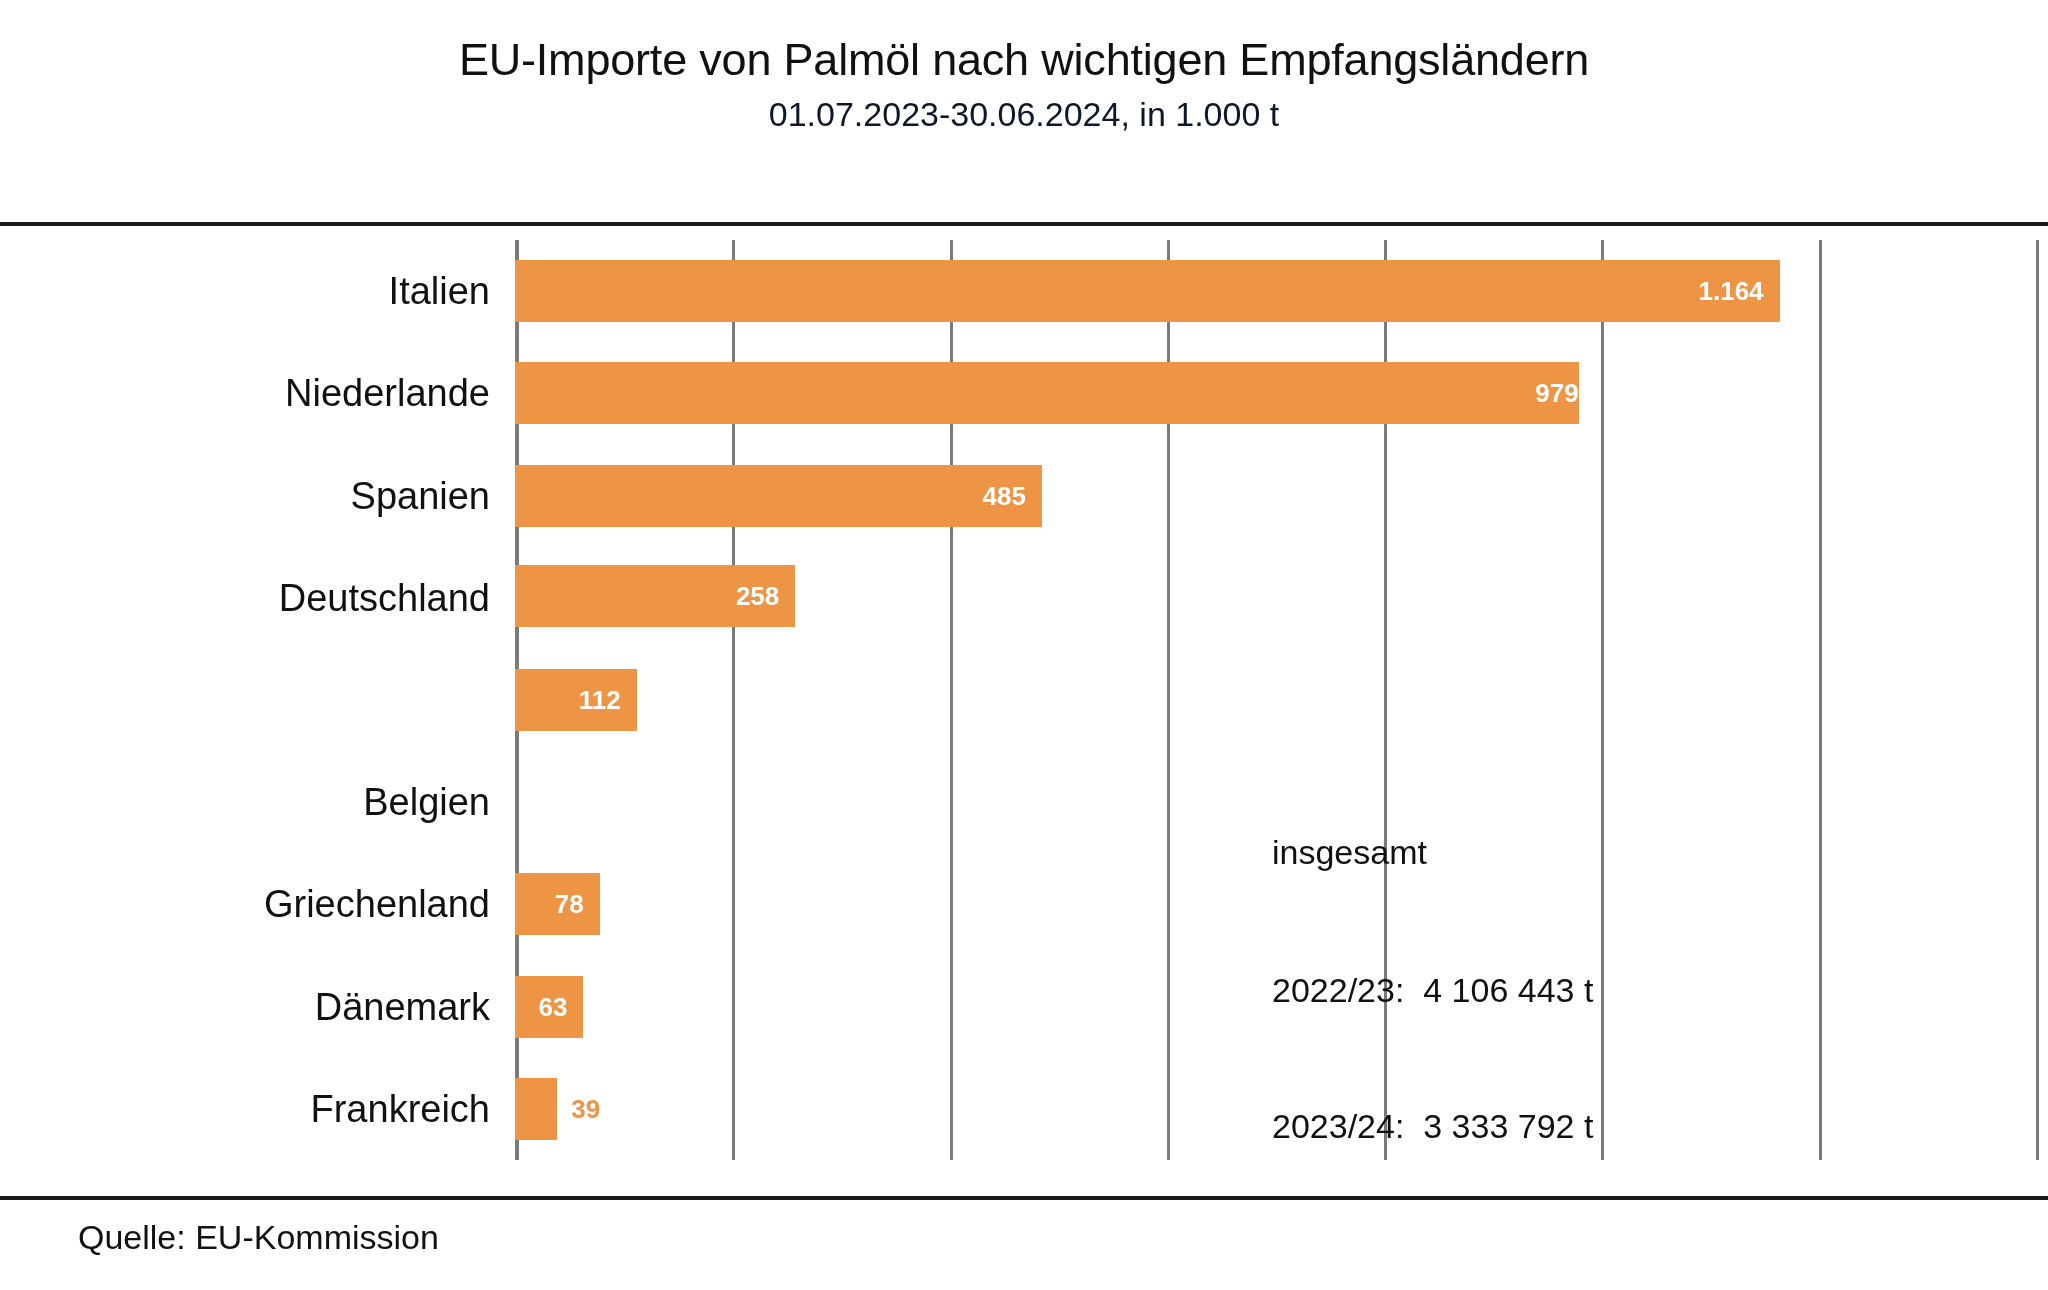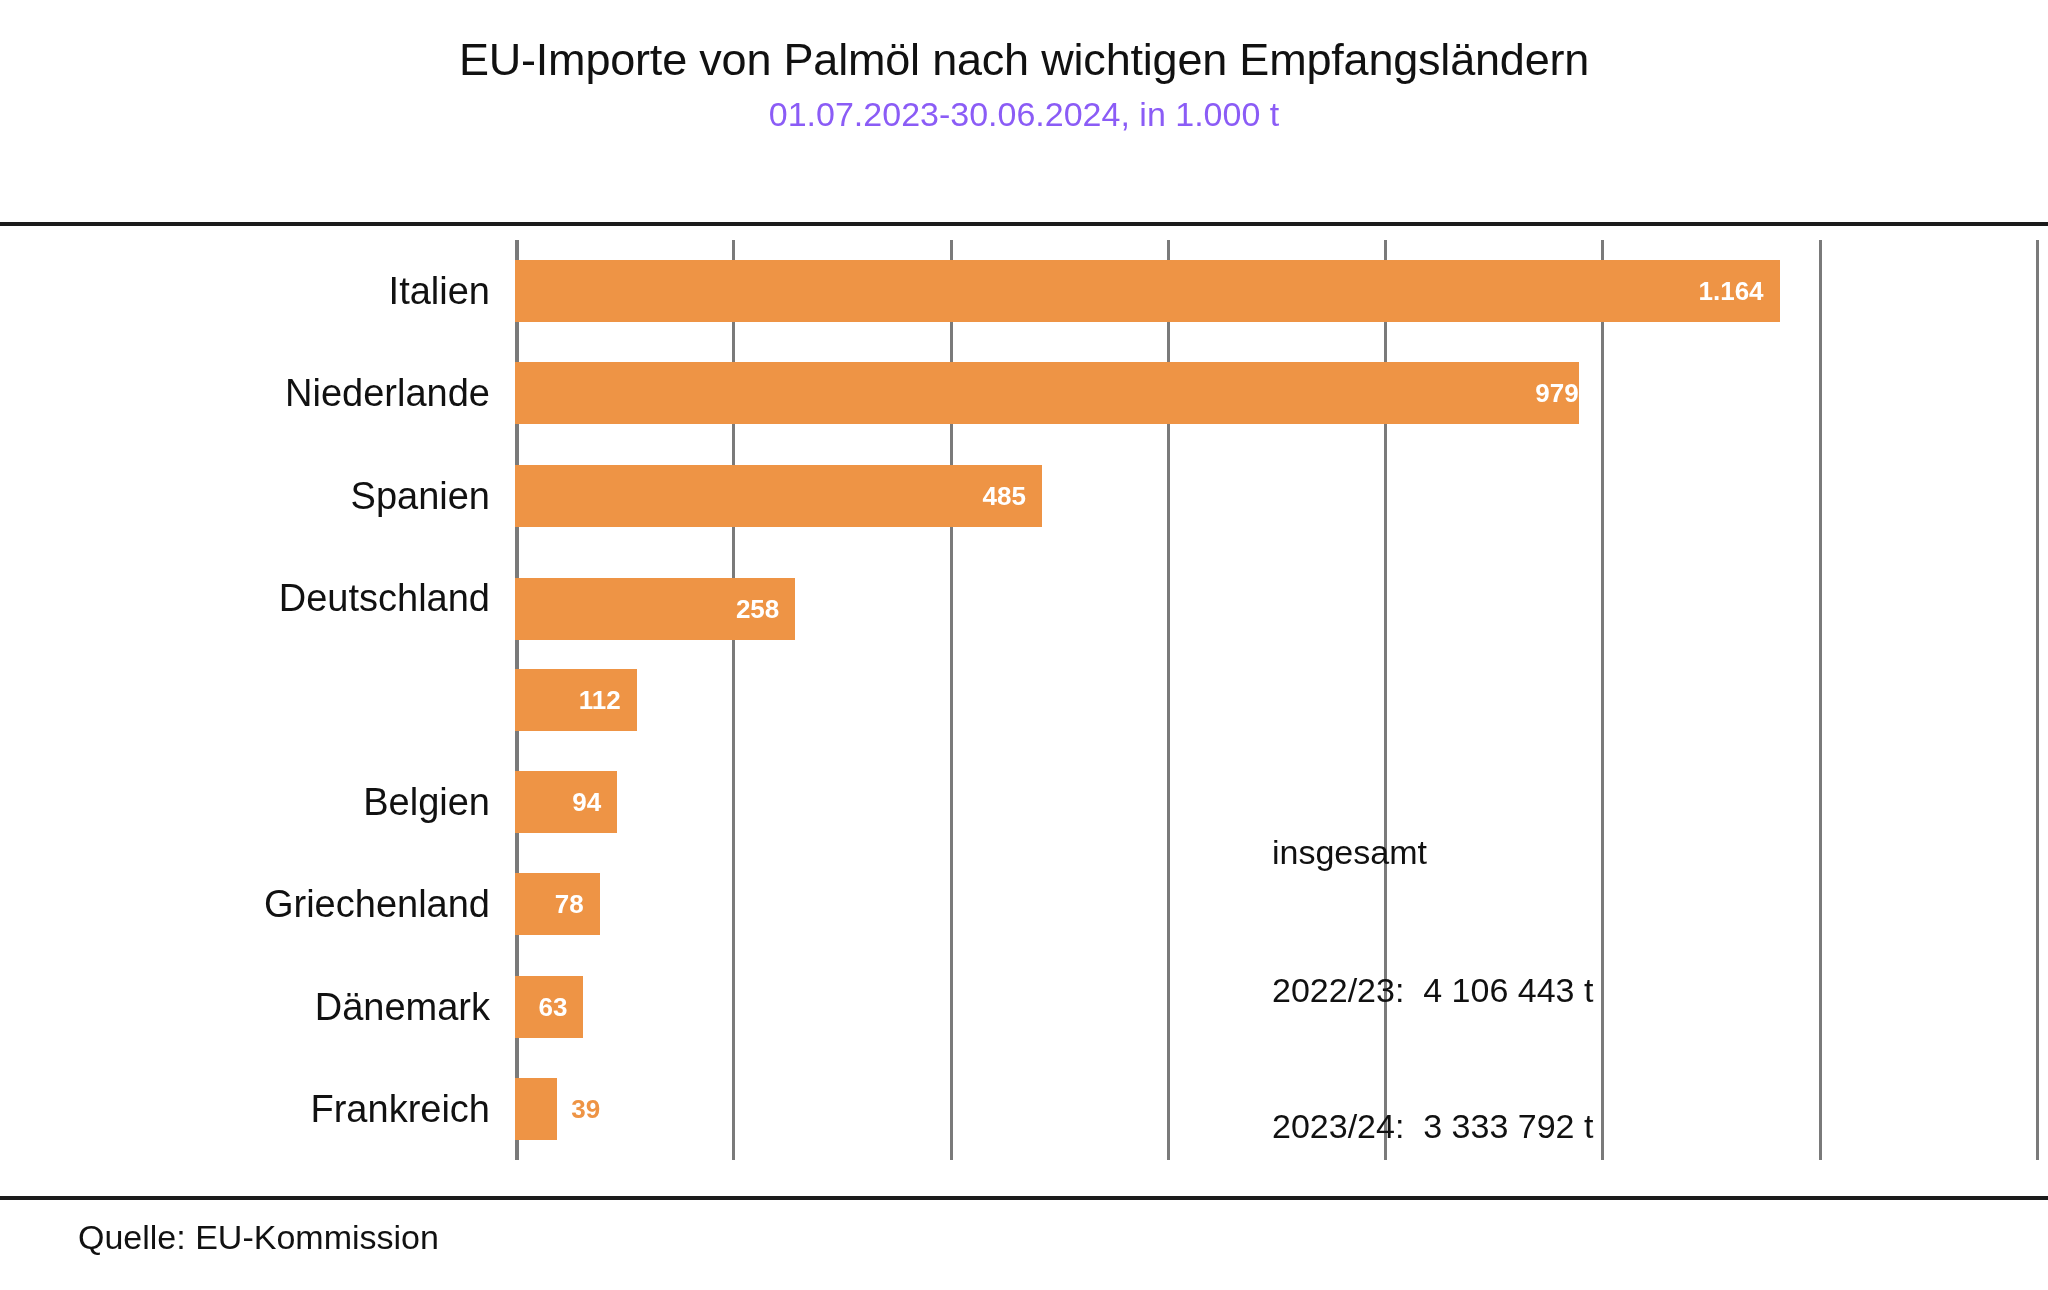--- a/index.html
+++ b/index.html
@@ -34,21 +34,21 @@
     font-size: 45px;
     font-weight: 400;
     letter-spacing: -0.2px;
     color: #111111;
     line-height: 1.15;
     white-space: nowrap;
   }
   .chart-subtitle {
     font-size: 34px;
     font-weight: 400;
-    color: #8b5cf6;
+    color: #0f172a;
     margin-top: 9px;
     white-space: nowrap;
   }
 
   
   .rule {
     position: absolute;
     left: 0;
     width: 2048px;
     height: 4px;
@@ -191,31 +191,27 @@
         <div class="bar-value" style="left: 0px; width: 1248.6px; text-align: right;">1.164</div>
       </div>
       <div class="bar-row" style="top: 122.333px;">
         <div class="bar" style="width: 1063.61px; background: rgb(238, 148, 69);"></div>
         <div class="bar-value" style="left: 16px; width: 1047.61px; text-align: right;">979</div>
       </div>
       <div class="bar-row" style="top: 224.556px;">
         <div class="bar" style="width: 526.918px; background: rgb(238, 148, 69);"></div>
         <div class="bar-value" style="left: 0px; width: 510.918px; text-align: right;">485</div>
       </div>
-      <div class="bar-row" style="top: 338px;">
+      <div class="bar-row" style="top: 325px;">
         <div class="bar" style="width: 280.299px; background: rgb(238, 148, 69);"></div>
         <div class="bar-value" style="left: 0px; width: 264.299px; text-align: right;">258</div>
       </div>
       <div class="bar-row" style="top: 429px; padding-left: 48px;">
         <div class="bar" style="width: 121.68px; background: rgb(238, 148, 69);"></div>
         <div class="bar-value" style="left: 0px; width: 105.68px; text-align: right;">112</div>
-      </div>
-      <div class="bar-row" style="top: 531.222px;">
-        <div class="bar" style="width: 102.124px; background: rgb(238, 148, 69);"></div>
-        <div class="bar-value" style="left: 0px; width: 86.1243px; text-align: right;">94</div>
       </div>
       <div class="bar-row" style="top: 633.444px;">
         <div class="bar" style="width: 84.7414px; background: rgb(238, 148, 69);"></div>
         <div class="bar-value" style="left: 0px; width: 68.7414px; text-align: right;">78</div>
       </div>
       <div class="bar-row" style="top: 735.667px;">
         <div class="bar" style="width: 68.445px; background: rgb(238, 148, 69);"></div>
         <div class="bar-value" style="left: 0px; width: 52.445px; text-align: right;">63</div>
       </div>
       <div class="bar-row" style="top: 837.889px; padding-left: 27px;">

